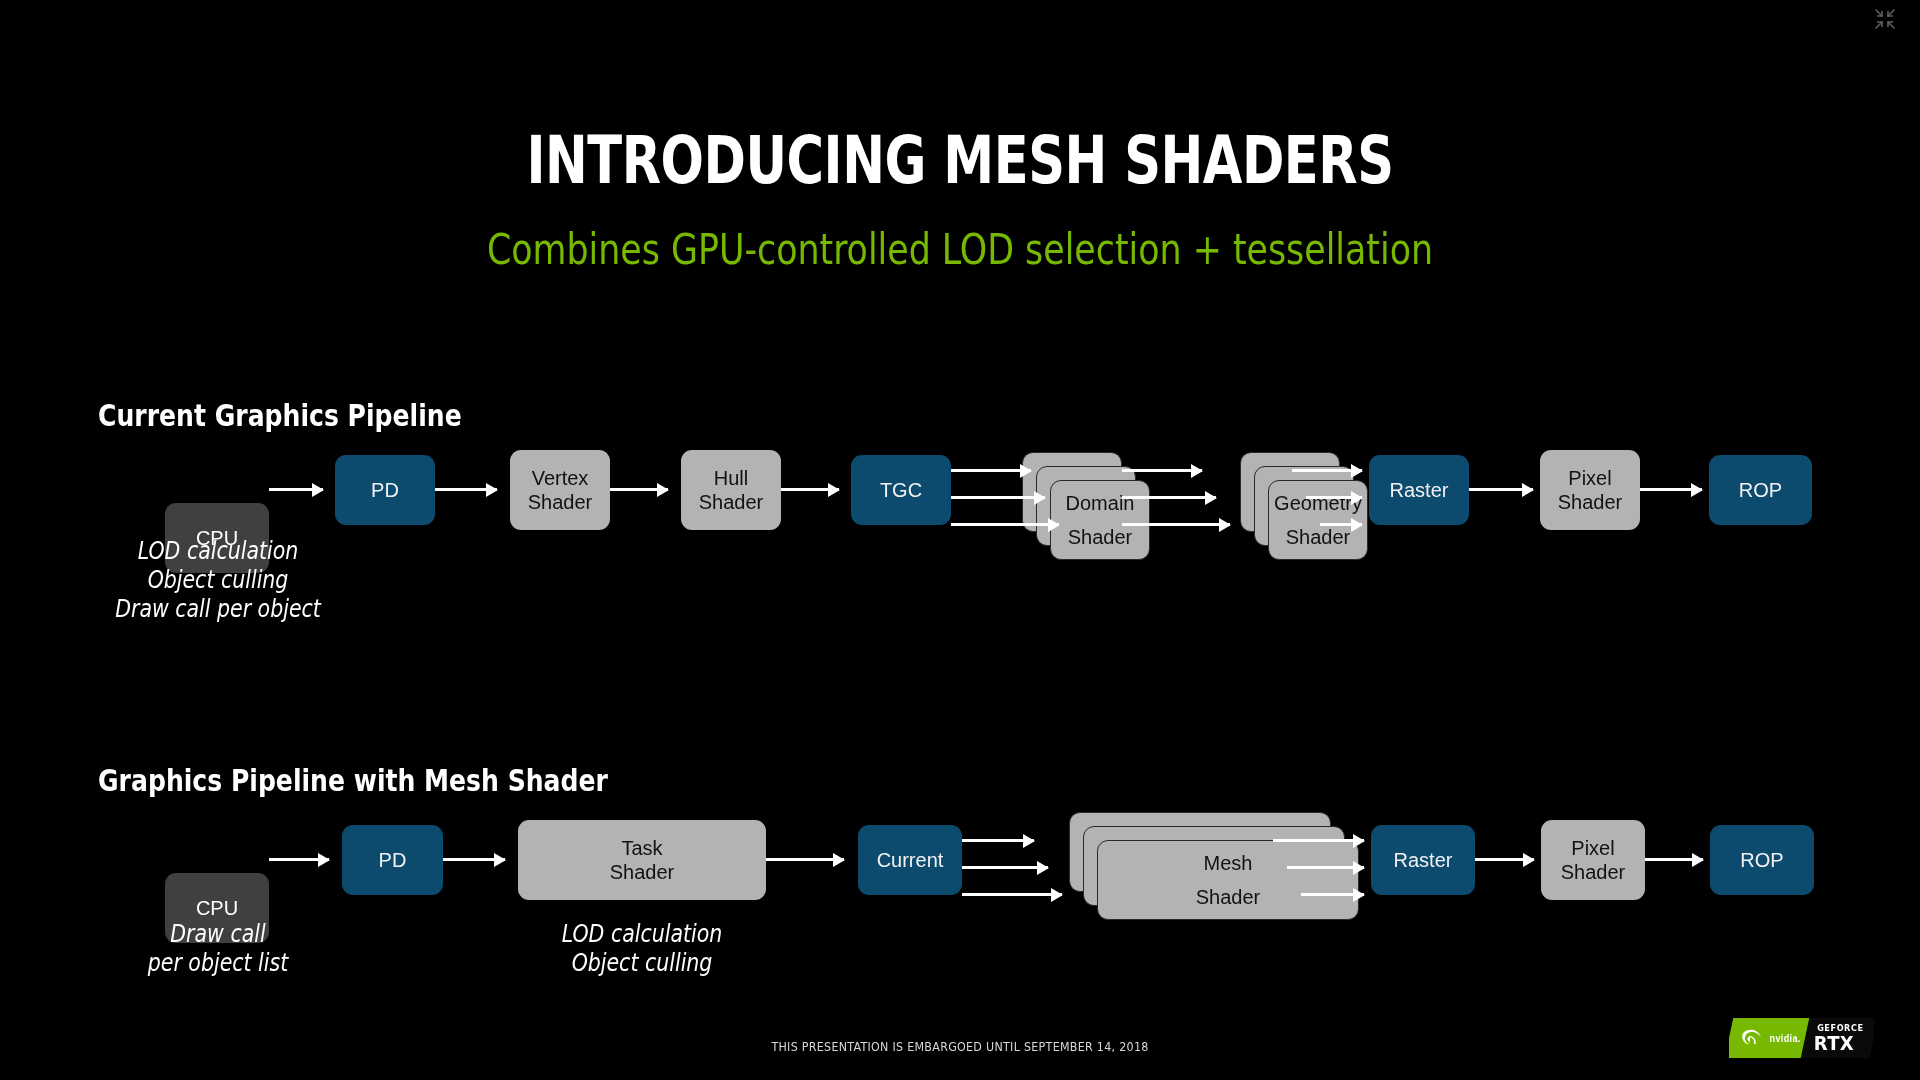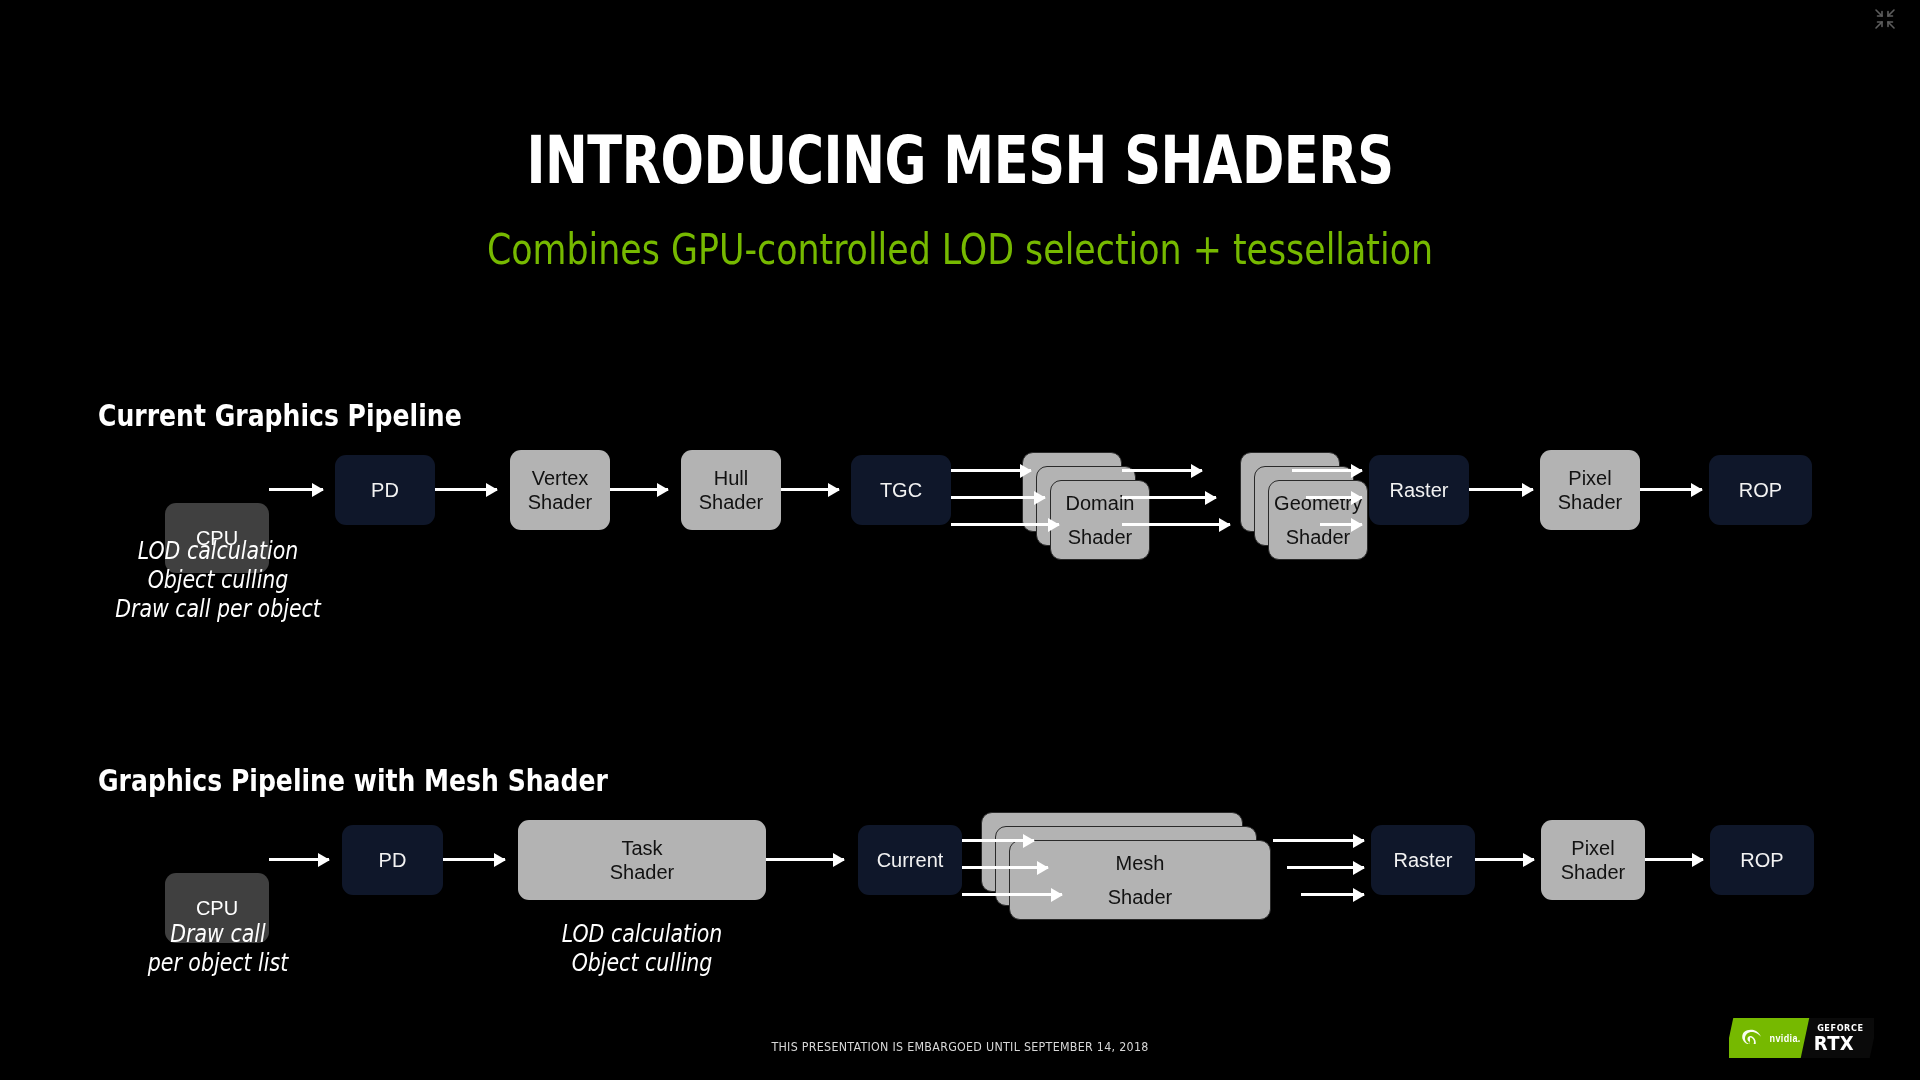--- a/index.html
+++ b/index.html
@@ -92,21 +92,21 @@
     align-items: center;
     justify-content: center;
     text-align: center;
     font-family: "Liberation Sans", sans-serif;
     font-size: 20px;
     line-height: 24px;
     white-space: pre-line;
     box-sizing: border-box;
   }
   .box.blue   { background: #404040; color: #ffffff; margin-top: 48px; }
-  .box.dark   { background: #0f172a; color: #f2f2f2; }
+  .box.dark   { background: #0c4a6e; color: #f2f2f2; }
   .box.light  { background: #b3b3b3; color: #121212; }
 
   
   .stack {
     position: absolute;
   }
   .stack .layer {
     position: absolute;
     background: #b3b3b3;
     border: 1.6px solid #2a2a2a;
@@ -299,21 +299,21 @@
 
   <div class="box blue" style="left:165px; top:825px; width:104px; height:70px;">CPU</div>
 
   <div class="box dark" style="left:342px; top:825px; width:101px; height:70px;">PD</div>
 
   <div class="box light" style="left:518px; top:820px; width:248px; height:80px;">Task
 Shader</div>
 
   <div class="box dark" style="left:858px; top:825px; width:104px; height:70px;">Current</div>
 
-  <div class="stack" style="left:981px; top:812px; width:290px; height:110px;">
+  <div class="stack" style="left:1069px; top:812px; width:290px; height:110px;">
     <div class="layer" style="left:0px;  top:0px;  width:262px; height:80px;"></div>
     <div class="layer" style="left:14px; top:14px; width:262px; height:80px;"></div>
     <div class="layer front" style="left:28px; top:28px; width:262px; height:80px;">Mesh
 Shader</div>
   </div>
 
   <div class="box dark" style="left:1371px; top:825px; width:104px; height:70px;">Raster</div>
 
   <div class="box light" style="left:1541px; top:820px; width:104px; height:80px;">Pixel
 Shader</div>

